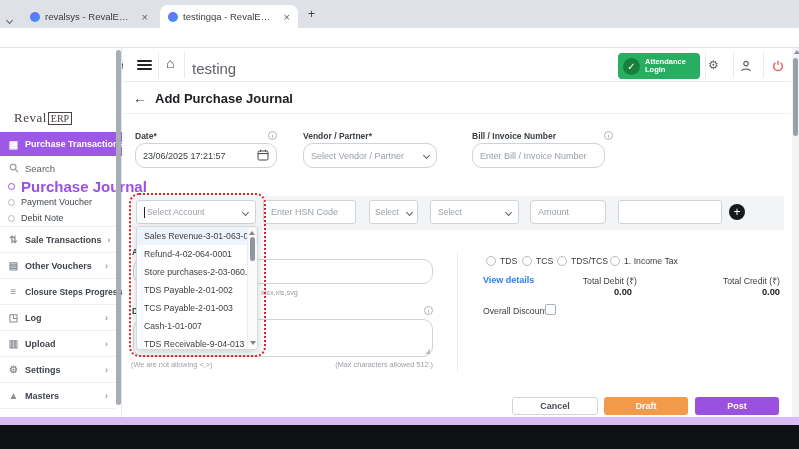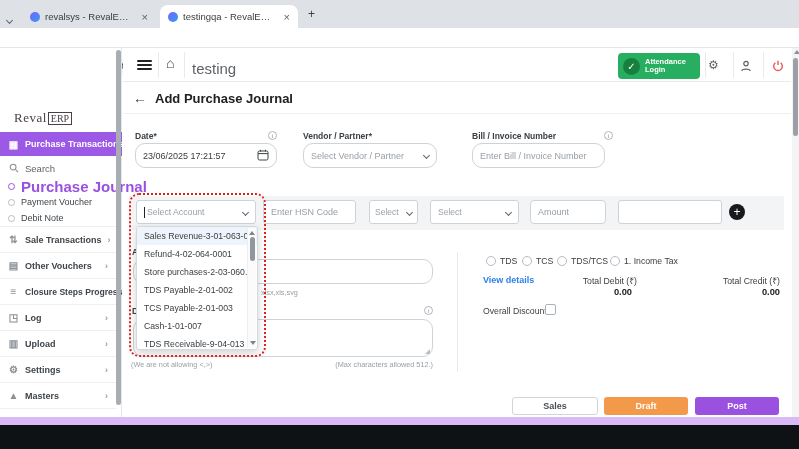--- a/index.html
+++ b/index.html
@@ -311,21 +311,21 @@
       <span class="rlbl">1. Income Tax</span>
   </div>
   <span class="abs" style="left:483px;top:275px;font-size:9px;font-weight:bold;color:#2f80ed">View details</span>
   <span class="abs" style="left:520px;top:275px;width:117px;text-align:right;font-size:8.7px;color:#3c4043">Total Debit (₹)</span>
   <span class="abs" style="left:520px;top:287px;width:112px;text-align:right;font-size:9.3px;font-weight:bold;color:#202124">0.00</span>
   <span class="abs" style="left:663px;top:275px;width:117px;text-align:right;font-size:8.7px;color:#3c4043">Total Credit (₹)</span>
   <span class="abs" style="left:663px;top:287px;width:117px;text-align:right;font-size:9.3px;font-weight:bold;color:#202124">0.00</span>
   <span class="abs" style="left:483px;top:306px;font-size:8.7px;color:#3c4043">Overall Discount</span>
   <span class="cbox" style="left:545px;top:304px"></span>
 
-  <div class="btn" style="left:512px;width:86px;background:#fff;border:1px solid #d0d5da;color:#4a4f55">Sales</div>
+  <div class="btn" style="left:512px;width:86px;background:#fff;border:1px solid #d0d5da;color:#4a4f55">Cancel</div>
   <div class="btn" style="left:695px;width:84px;background:#9b51e0;color:#fff">Post</div>
   <div class="btn" style="left:604px;width:84px;background:#f2994a;color:#fff">Draft</div>
 
   <div class="vscroll"></div>
   <div class="vthumb"></div>
   <div class="abs" style="left:793.5px;top:50px;width:0;height:0;border-left:3px solid transparent;border-right:3px solid transparent;border-bottom:4px solid #8a9097"></div>
   <div class="hscroll">
     
   </div>
 

